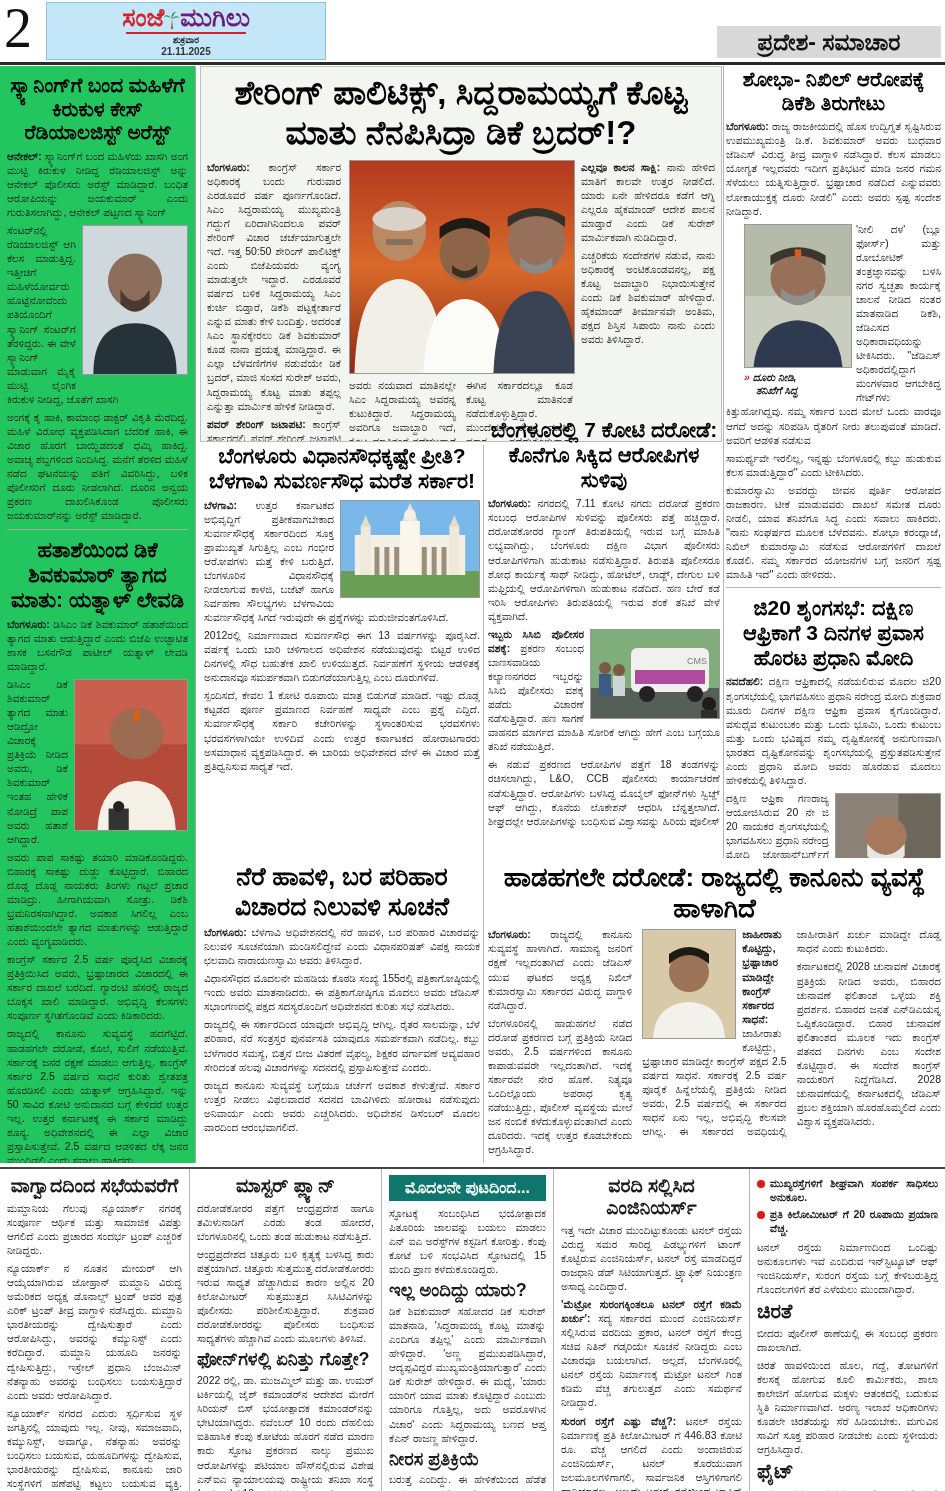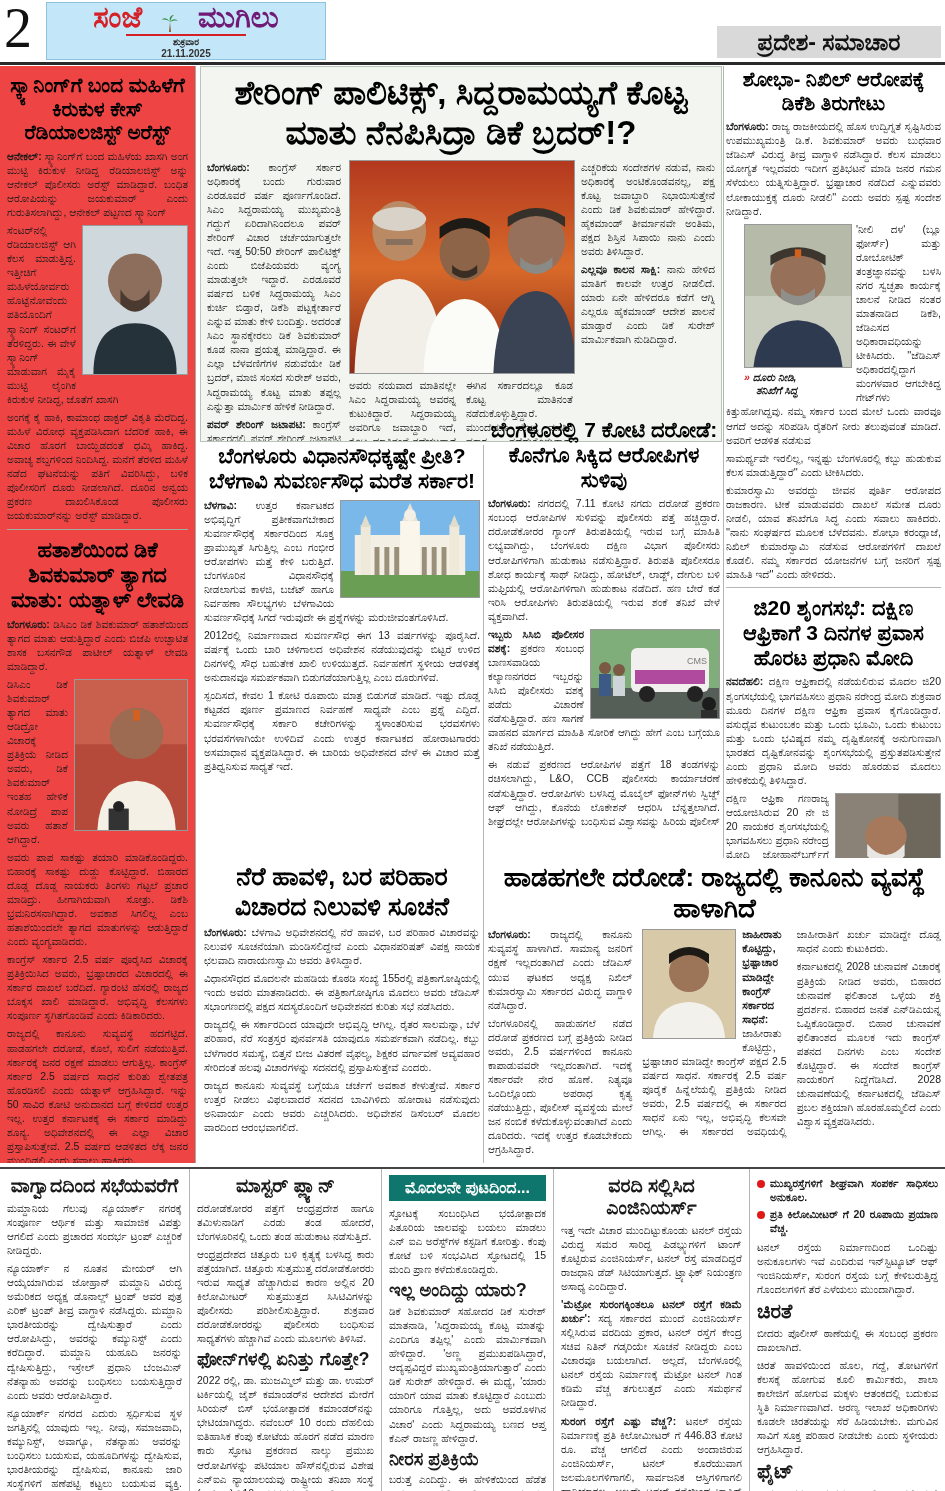--- a/index.html
+++ b/index.html
@@ -3,40 +3,40 @@
 <meta charset="utf-8">
 <style>
   html,body{margin:0;padding:0;background:#888;}
   #page{position:relative;width:945px;height:1491px;background:#ffffff;overflow:hidden;
         font-family:"Liberation Sans",sans-serif;color:#1a1a1a;}
   
   .hdr{position:absolute;left:0;top:0;width:945px;height:62px;background:#fff;border-bottom:3px solid #2a2a2a;}
   .pagenum{position:absolute;left:4px;top:-4px;font-family:"Liberation Serif",serif;font-size:56px;font-weight:400;color:#111;}
   .masthead{position:absolute;left:46px;top:2px;width:278px;height:56px;background:#c3e7f8;border:1px solid #8fc3dd;
             display:flex;flex-direction:column;align-items:center;justify-content:center;}
-  .mh-row{display:flex;align-items:center;gap:20px;font-weight:800;font-size:29px;line-height:1;}
+  .mh-row{display:flex;align-items:center;gap:0;font-weight:800;font-size:25px;line-height:1;}
   .mh-red{color:#d42027;} .mh-black{color:#701a75;}
   .mh-rule{width:120px;border-top:2px solid #d42027;margin:2px 0 1px 0;}
   .mh-day{font-size:9px;font-weight:700;color:#222;}
   .mh-date{font-size:10px;font-weight:700;color:#333;}
   .section-box{position:absolute;right:4px;top:26px;width:224px;height:32px;background:#d9d9d9;
                display:flex;align-items:center;justify-content:center;font-size:23px;font-weight:700;color:#111;}
   
   .art h2{margin:0;padding:2px 2px 4px 2px;text-align:center;font-weight:800;color:#000;line-height:1.18;}
   .body-txt{font-size:10.5px;line-height:1.34;text-align:justify;margin:0 0 4px 0;}
   .body-txt b{font-weight:800;}
   .dateline{font-weight:800;}
   .vline{position:absolute;top:66px;width:0;border-left:1px solid #b5b5b5;}
   .photo{position:relative;overflow:hidden;border:1px solid #999;}
   .photo svg{position:absolute;left:0;top:0;width:100%;height:100%;}
   .cap{font-size:10.5px;font-weight:800;line-height:1.25;margin-top:3px;}
   .cap .mark{color:#d42027;font-weight:800;}
   .subhead{font-size:18px;font-weight:800;text-align:left;margin:4px 0 3px 0;line-height:1.15;}
   
-  .leftrail{position:absolute;left:0;top:66px;width:196px;height:1097px;background:#ef4444;
+  .leftrail{position:absolute;left:0;top:66px;width:196px;height:1097px;background:#22c55e;
             border-right:1px solid #9fae9f;padding:6px 7px;box-sizing:border-box;overflow:hidden;}
   .leftrail h2{font-size:20px;}
   .lr-split{border-top:1px solid #9fae9f;margin:7px 0 6px 0;}
   .ph-right{float:right;margin:2px 0 3px 6px;}
   .ph-left{float:left;margin:2px 6px 3px 18px;font-style:italic;}
   
   .lead{position:absolute;left:200px;top:66px;width:522px;height:376px;background:#f3f6f0;
         border:1px solid #b9c4b9;box-sizing:border-box;padding:4px 6px;overflow:hidden;}
   .lead h1{margin:2px 0 6px 0;text-align:center;font-size:33px;line-height:1.22;font-weight:800;color:#000;}
   .lead-cols{display:flex;gap:8px;}
@@ -172,22 +172,22 @@
                 <path d="M160 212 Q164 132 208 130 Q250 132 252 212 Z" fill="#3a4354"></path>
               </g>
           </svg>
         </div>
         <div class="lead-under">
           <p class="body-txt">ಅವರು ನಯವಾದ ಮಾತಿನಲ್ಲೇ ಸಿಎಂ ಸಿದ್ದರಾಮಯ್ಯ ಅವರನ್ನ ಕುಟುಕಿದ್ದಾರೆ. ಸಿದ್ದರಾಮಯ್ಯ ಅವರಿಗೂ ಜವಾಬ್ದಾರಿ ಇದೆ, ಕೊಟ್ಟ ಮಾತಿನಂತೆ ನಡೆಯುತ್ತಾರೆ ಎಂದು ಡಿಕೆ ಸುರೇಶ್ ಮಾರ್ಮಿಕವಾಗಿ ನುಡಿದಿದ್ದಾರೆ.</p>
           <p class="body-txt">ಈಗಿನ ಸರ್ಕಾರದಲ್ಲೂ ಕೂಡ ಕೊಟ್ಟ ಮಾತಿನಂತೆ ನಡೆದುಕೊಳ್ಳುತ್ತಿದ್ದಾರೆ. ಮುಂದೆಯೂ ಕೊಟ್ಟ ಮಾತಿನ ಪ್ರಕಾರ ನಡೆದುಕೊಳ್ಳುತ್ತಾರೆ. ನಮ್ಮಣ್ಣನಿಗೆ ಆಸೆ ಇದ್ದರೆ ಸಿಎಂ ಆಗ್ತಾರೆ, ಇದಕ್ಕೆ ಹೈಕಮಾಂಡ್ ಸೂಕ್ತ ಉತ್ತರ ನೀಡಬೇಕು.</p>
         </div>
       </div>
       <div class="lead-c">
+        <p class="body-txt"><b>ಎಲ್ಲವೂ ಕಾಲನ ಸಾಕ್ಷಿ:</b> <span>ನಾನು ಹೇಳಿದ ಮಾತಿಗೆ ಕಾಲವೇ ಉತ್ತರ ನೀಡಲಿದೆ. ಯಾರು ಏನೇ ಹೇಳಿದರೂ ಕಡೆಗೆ ಆಗ್ನಿ ಎಲ್ಲರೂ ಹೈಕಮಾಂಡ್ ಆದೇಶ ಪಾಲನೆ ಮಾಡ್ತಾರೆ ಎಂದು ಡಿಕೆ ಸುರೇಶ್ ಮಾರ್ಮಿಕವಾಗಿ ನುಡಿದಿದ್ದಾರೆ.</span></p>
         <p class="body-txt">ಎಚ್ಚರಿಕೆಯ ಸಂದೇಶಗಳ ನಡುವೆ, ನಾನು ಅಧಿಕಾರಕ್ಕೆ ಅಂಟಿಕೊಂಡವನಲ್ಲ, ಪಕ್ಷ ಕೊಟ್ಟ ಜವಾಬ್ದಾರಿ ನಿಭಾಯಿಸುತ್ತೇನೆ ಎಂದು ಡಿಕೆ ಶಿವಕುಮಾರ್ ಹೇಳಿದ್ದಾರೆ. ಹೈಕಮಾಂಡ್ ತೀರ್ಮಾನವೇ ಅಂತಿಮ, ಪಕ್ಷದ ಶಿಸ್ತಿನ ಸಿಪಾಯಿ ನಾನು ಎಂದು ಅವರು ತಿಳಿಸಿದ್ದಾರೆ.</p>
-        <p class="body-txt"><b>ಎಲ್ಲವೂ ಕಾಲನ ಸಾಕ್ಷಿ:</b> <span>ನಾನು ಹೇಳಿದ ಮಾತಿಗೆ ಕಾಲವೇ ಉತ್ತರ ನೀಡಲಿದೆ. ಯಾರು ಏನೇ ಹೇಳಿದರೂ ಕಡೆಗೆ ಆಗ್ನಿ ಎಲ್ಲರೂ ಹೈಕಮಾಂಡ್ ಆದೇಶ ಪಾಲನೆ ಮಾಡ್ತಾರೆ ಎಂದು ಡಿಕೆ ಸುರೇಶ್ ಮಾರ್ಮಿಕವಾಗಿ ನುಡಿದಿದ್ದಾರೆ.</span></p>
       </div>
     </div>
   </div>
 
   <div class="soudha art">
     <h2>ಬೆಂಗಳೂರು ವಿಧಾನಸೌಧಕ್ಕಷ್ಟೇ ಪ್ರೀತಿ? ಬೆಳಗಾವಿ ಸುವರ್ಣಸೌಧ ಮರೆತ ಸರ್ಕಾರ!</h2>
     <div class="photo ph-right" style="width:138px;height:96px;">
       <svg viewBox="0 0 140 96" preserveAspectRatio="none">
         <rect width="140" height="96" fill="#79b8e8"></rect>
           <rect y="70" width="140" height="26" fill="#6a9e55"></rect>

